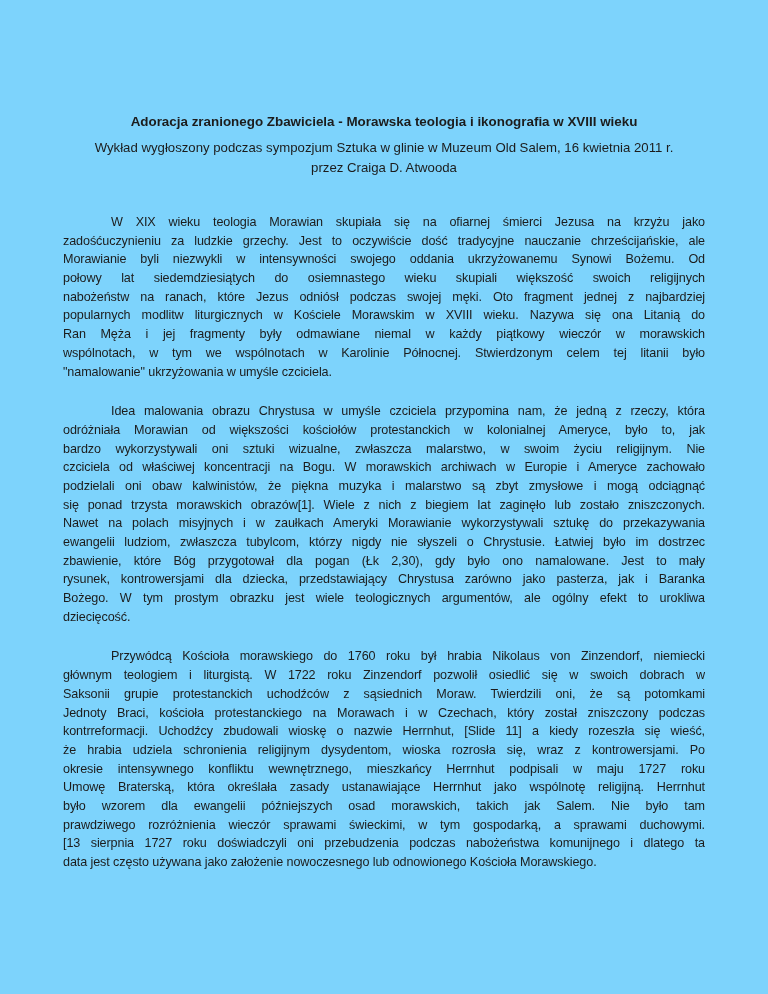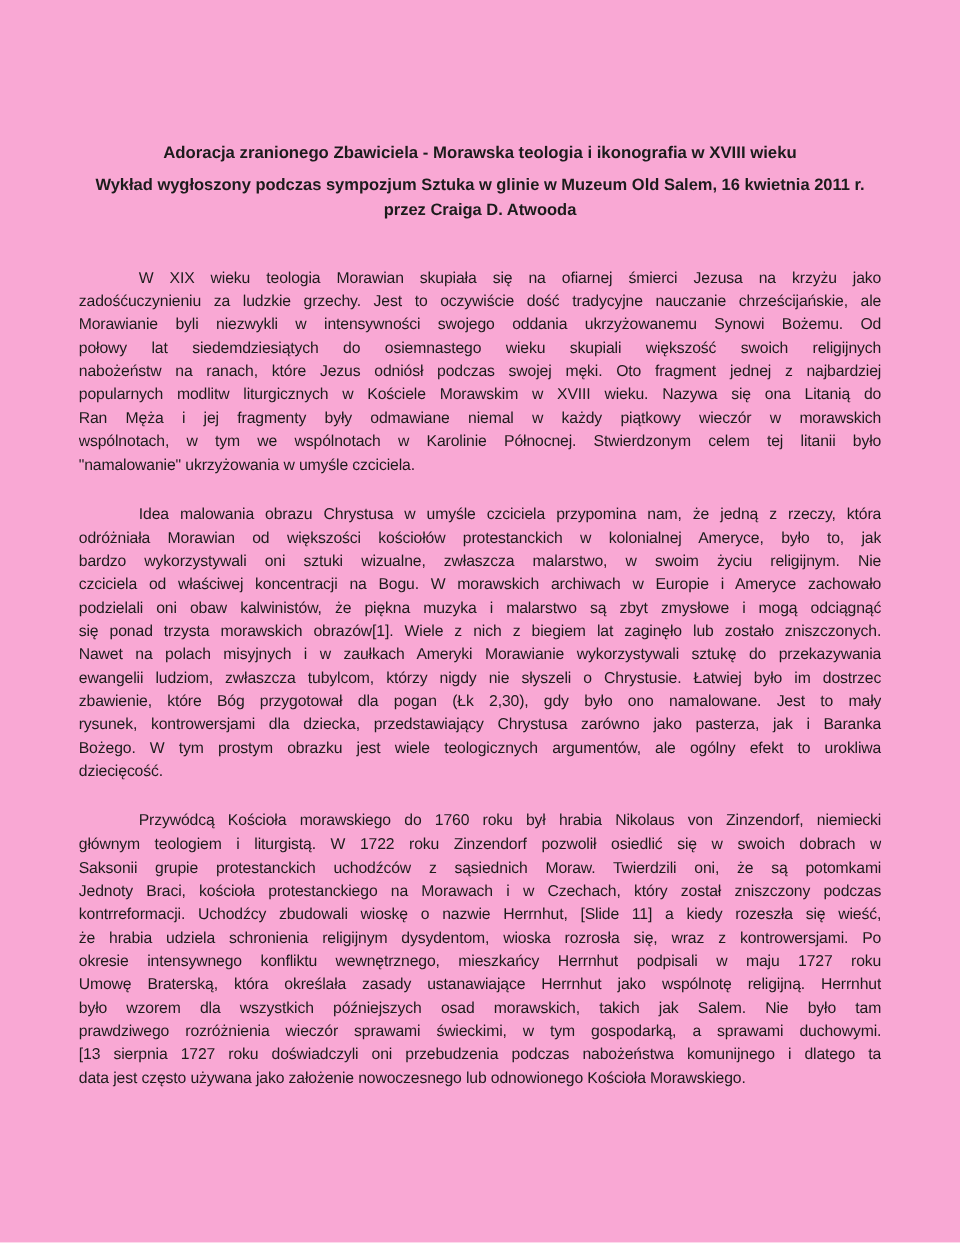--- a/index.html
+++ b/index.html
@@ -5,41 +5,40 @@
   html, body {
     margin: 0;
     padding: 0;
     background: #ffffff;
   }
   .page {
     position: relative;
     width: 768px;
     height: 994px;
     box-sizing: border-box;
-    background: #f9a8d4;
+    background: #7dd3fc;
     padding: 112px 63px 0 63px;
     font-family: "Liberation Sans", sans-serif;
     color: #1c1c1c;
     overflow: hidden;
   }
   .doc-title {
     font-size: 13.4px;
     font-weight: bold;
     text-align: center;
     line-height: 19px;
     margin: 0 0 7px 0;
   }
   .subtitle {
     margin: 0;
   }
   .subtitle .subline {
     font-size: 13.2px;
     text-align: center;
     line-height: 19.5px;
-    font-weight: bold;
   }
   .doc-body {
     margin-top: 36px;
     font-size: 12.6px;
     letter-spacing: -0.1px;
   }
   .para {
     margin: 0 0 21px 0;
   }
   .line {
@@ -95,19 +94,19 @@
       </div>
       <div class="para">
         <div class="line first">Przywódcą Kościoła morawskiego do 1760 roku był hrabia Nikolaus von Zinzendorf, niemiecki</div>
         <div class="line">głównym teologiem i liturgistą. W 1722 roku Zinzendorf pozwolił osiedlić się w swoich dobrach w</div>
         <div class="line">Saksonii grupie protestanckich uchodźców z sąsiednich Moraw. Twierdzili oni, że są potomkami</div>
         <div class="line">Jednoty Braci, kościoła protestanckiego na Morawach i w Czechach, który został zniszczony podczas</div>
         <div class="line">kontrreformacji. Uchodźcy zbudowali wioskę o nazwie Herrnhut, [Slide 11] a kiedy rozeszła się wieść,</div>
         <div class="line">że hrabia udziela schronienia religijnym dysydentom, wioska rozrosła się, wraz z kontrowersjami. Po</div>
         <div class="line">okresie intensywnego konfliktu wewnętrznego, mieszkańcy Herrnhut podpisali w maju 1727 roku</div>
         <div class="line">Umowę Braterską, która określała zasady ustanawiające Herrnhut jako wspólnotę religijną. Herrnhut</div>
-        <div class="line">było wzorem dla wszystkich późniejszych osad morawskich, takich jak Salem. Nie było tam</div>
+        <div class="line">było wzorem dla ewangelii późniejszych osad morawskich, takich jak Salem. Nie było tam</div>
         <div class="line">prawdziwego rozróżnienia wieczór sprawami świeckimi, w tym gospodarką, a sprawami duchowymi.</div>
         <div class="line">[13 sierpnia 1727 roku doświadczyli oni przebudzenia podczas nabożeństwa komunijnego i dlatego ta</div>
         <div class="line last">data jest często używana jako założenie nowoczesnego lub odnowionego Kościoła Morawskiego.</div>
       </div>
     </div>
 </div>
 
 </body></html>

